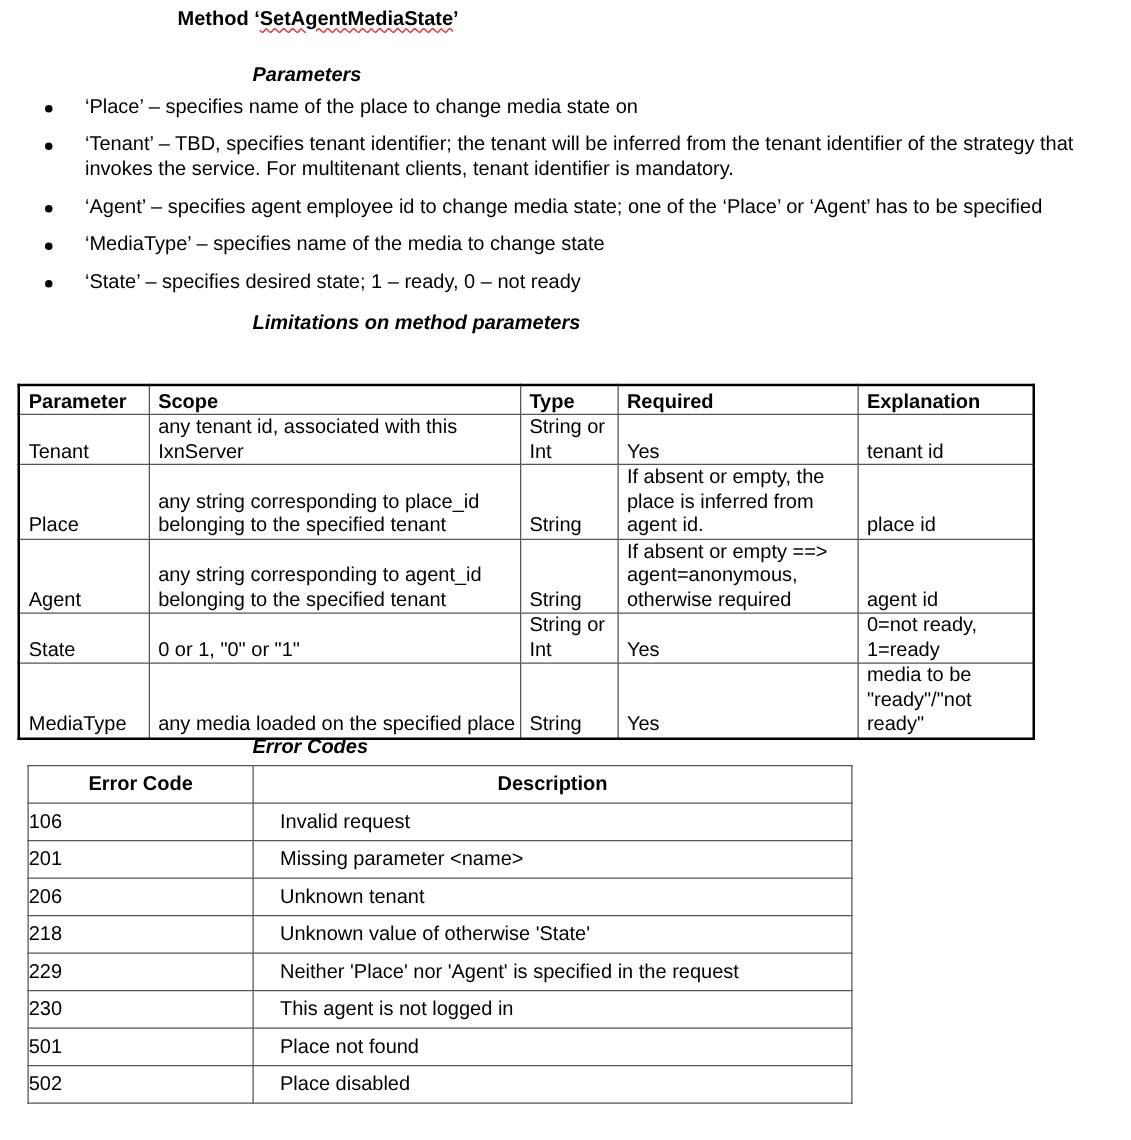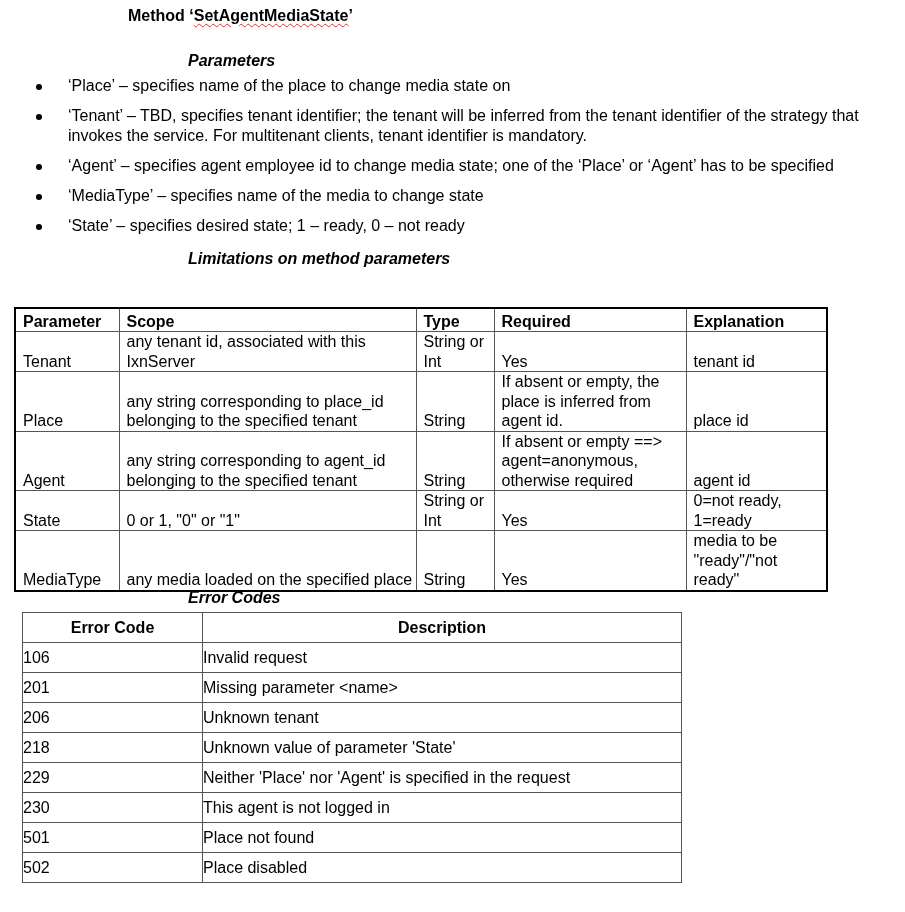--- a/index.html
+++ b/index.html
@@ -1,32 +1,32 @@
 <!DOCTYPE html>
 <html><head>
 <meta charset="utf-8">
 <style>
   html, body { margin:0; padding:0; background:#fff; }
   body { width:905px; height:912px; position:relative; overflow:hidden; font-family:"Liberation Sans", sans-serif; color:#000; }
-  .abs { position:absolute; }
+  .abs { position:absolute;margin-left:14px; }
   .title { left:128px; top:7px; font-size:16px; font-weight:bold; white-space:nowrap; }
   .sq { text-decoration: underline wavy #d33; text-decoration-thickness:1px; text-underline-offset:2px; }
   .subhead { font-size:16px; font-weight:bold; font-style:italic; white-space:nowrap; }
   .bullets { left:0; top:76px; width:905px; font-size:16px; margin:0; padding:0; list-style:none; }
   .bullets li { position:relative; padding-left:68px; line-height:20px; margin-bottom:10px; padding-right:8px; }
   .bullets li .dot { position:absolute; left:36px; top:8px; width:6px; height:6px; border-radius:50%; background:#000; }
   table { border-collapse:collapse; position:absolute; }
   #limits { left:14px; top:307px; border:2px solid #000; font-size:16px; }
   #limits td, #limits th { border:1px solid #555; vertical-align:bottom; padding:0 0 0 7px; line-height:19.5px; text-align:left; }
   #limits th { font-weight:bold; height:22px; }
   #errors { left:22px; top:612px; width:660px; border:1px solid #777; font-size:16px; }
   #errors td, #errors th { border:1px solid #555; height:29px; padding:0; }
   #errors th { font-weight:bold; text-align:center; }
   #errors td.code { text-align:left; width:179px; }
-  #errors td.desc { padding-left:0; text-align:left; }
+  #errors td.desc { padding-left:21px; text-align:left; }
 </style>
 </head>
 <body>
 
 <div class="abs title">
   <span>Method ‘</span><span class="sq">SetAgentMediaState</span><span>’</span>
 </div>
 
 <div class="abs subhead" style="left:188px; top:52px;">Parameters</div>
 
@@ -109,21 +109,21 @@
   <tr>
         <td class="code">201</td>
         <td class="desc">Missing parameter &lt;name&gt;</td>
       </tr>
   <tr>
         <td class="code">206</td>
         <td class="desc">Unknown tenant</td>
       </tr>
   <tr>
         <td class="code">218</td>
-        <td class="desc">Unknown value of parameter 'State'</td>
+        <td class="desc">Unknown value of otherwise 'State'</td>
       </tr>
   <tr>
         <td class="code">229</td>
         <td class="desc">Neither 'Place' nor 'Agent' is specified in the request</td>
       </tr>
   <tr>
         <td class="code">230</td>
         <td class="desc">This agent is not logged in</td>
       </tr>
   <tr>

